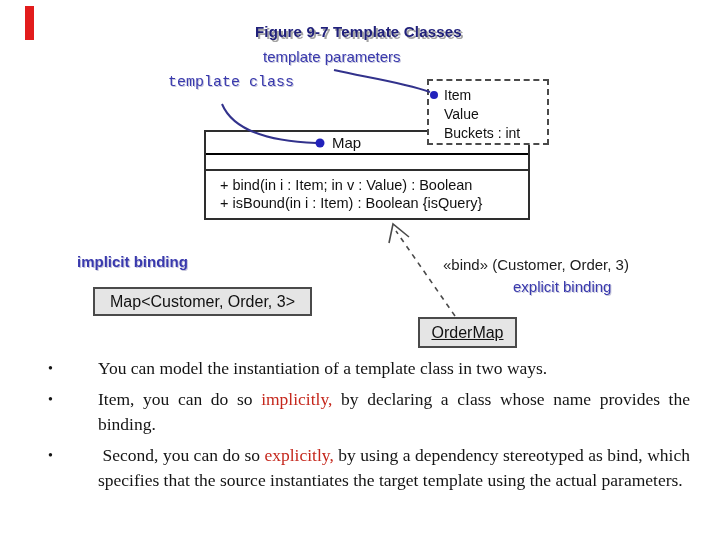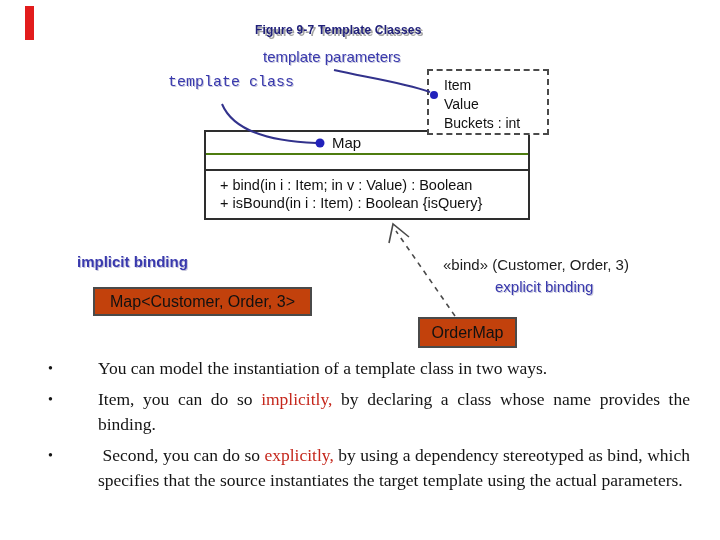--- a/index.html
+++ b/index.html
@@ -1,45 +1,45 @@
 <!DOCTYPE html>
 <html><head>
 <meta charset="utf-8">
 <style>
   html,body{margin:0;padding:0;background:#fff;}
   .slide{position:relative;width:720px;height:540px;background:#ffffff;overflow:hidden;
          font-family:"Liberation Sans",sans-serif;}
   .accent-bar{position:absolute;left:25px;top:6px;width:9px;height:34px;background:#e21c1c;}
 
-  .fig-title{position:absolute;left:255px;top:23px;font-size:12px;font-weight:bold;
+  .fig-title{position:absolute;left:255px;top:23px;font-size:15px;font-weight:bold;
              color:#20207a;text-shadow:2px 2px 0 #a3a3a3;letter-spacing:.2px;}
   .diagram-label{position:absolute;font-size:15px;color:#3939ad;
                  text-shadow:1px 1px 0 #c7c7dc;}
   .lbl-template-params{left:263px;top:48px;}
   .lbl-template-class{left:168px;top:74px;font-family:Liberation Mono, monospace;}
   .lbl-implicit{left:77px;top:253px;font-weight:bold;}
-  .lbl-explicit{left:495px;top:278px;}
+  .lbl-explicit{left:513px;top:278px;}
 
   .map-box{position:absolute;left:204px;top:130px;width:326px;height:90px;
            border:2px solid #2e2e2e;background:#fff;box-sizing:border-box;z-index:1;}
-  .name-comp{position:relative;height:21px;border-bottom:2px solid #4d7c0f;}
+  .name-comp{position:relative;height:21px;border-bottom:2px solid #000000;}
   .map-name{position:absolute;left:126px;top:2px;font-size:15px;color:#111;}
   .attr-comp{height:14px;border-bottom:2px solid #2e2e2e;}
   .ops-comp{padding:6px 0 0 14px;font-size:14.5px;line-height:17.5px;color:#111;}
 
-  .param-box{position:absolute;left:427px;top:69px;width:122px;height:66px;
+  .param-box{position:absolute;left:427px;top:79px;width:122px;height:66px;
              border:2px dashed #4a4a4a;background:#fff;box-sizing:border-box;
              padding:5px 0 0 15px;font-size:14px;line-height:19px;color:#111;z-index:2;}
 
   .bind-label{position:absolute;left:443px;top:256px;font-size:15px;color:#1c1c1c;}
 
-  .instance-box{position:absolute;border:2px solid #4a4a4a;background:#c2410c;
+  .instance-box{position:absolute;border:2px solid #4a4a4a;background:#e5e5e5;
                 box-sizing:border-box;color:#111;text-align:center;}
   .map-instance{left:93px;top:287px;width:219px;height:29px;font-size:16px;line-height:25px;}
-  .ordermap-box{left:418px;top:317px;width:99px;height:31px;font-size:16px;line-height:27px;}
+  .ordermap-box{left:418px;top:317px;width:99px;height:31px;font-size:16px;line-height:27px;text-decoration:underline;}
 
   .overlay-svg{position:absolute;left:0;top:0;z-index:3;pointer-events:none;}
 
   .bullet-list{position:absolute;left:40px;top:356px;width:650px;
                font-family:"Liberation Serif",serif;font-size:17.5px;line-height:25px;color:#141414;}
   .bullet-row{display:flex;margin-bottom:6px;}
   .bullet-marker{width:22px;flex:0 0 22px;padding-left:8px;box-sizing:border-box;
                  font-size:14px;line-height:25px;}
   .bullet-text{flex:1;text-align:justify;margin-left:36px;}
   .red{color:#c5271c;}

